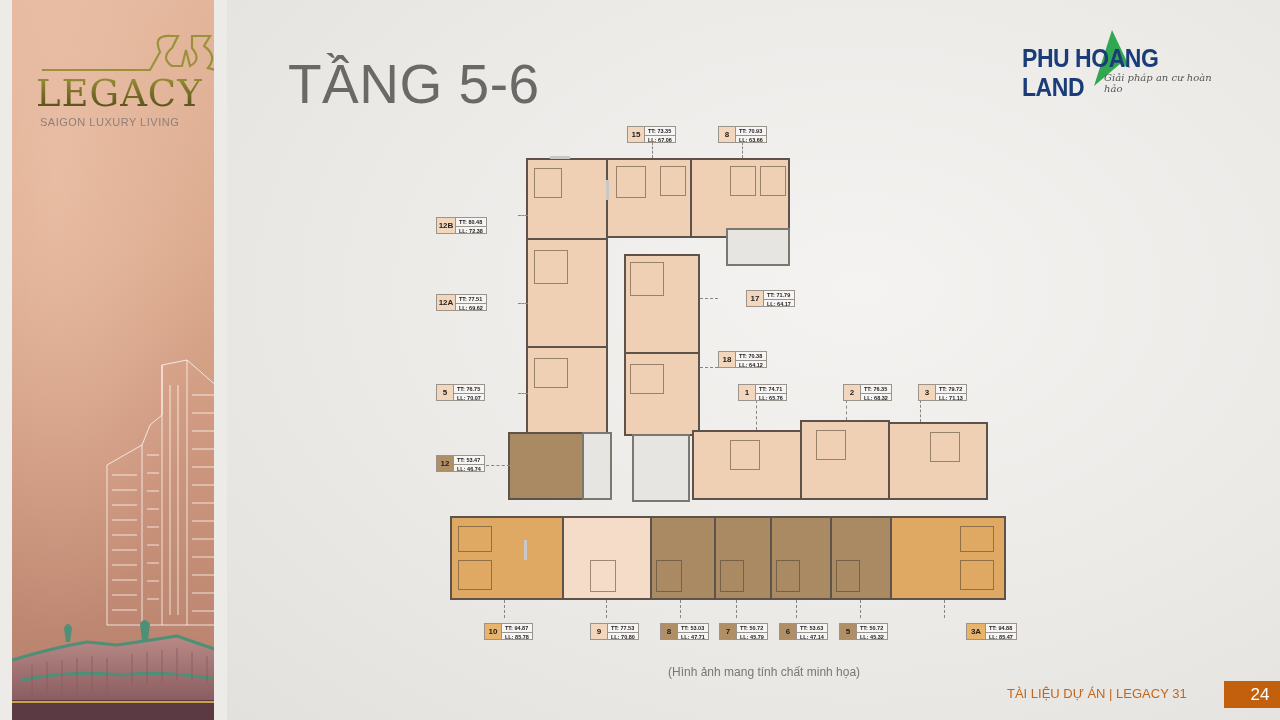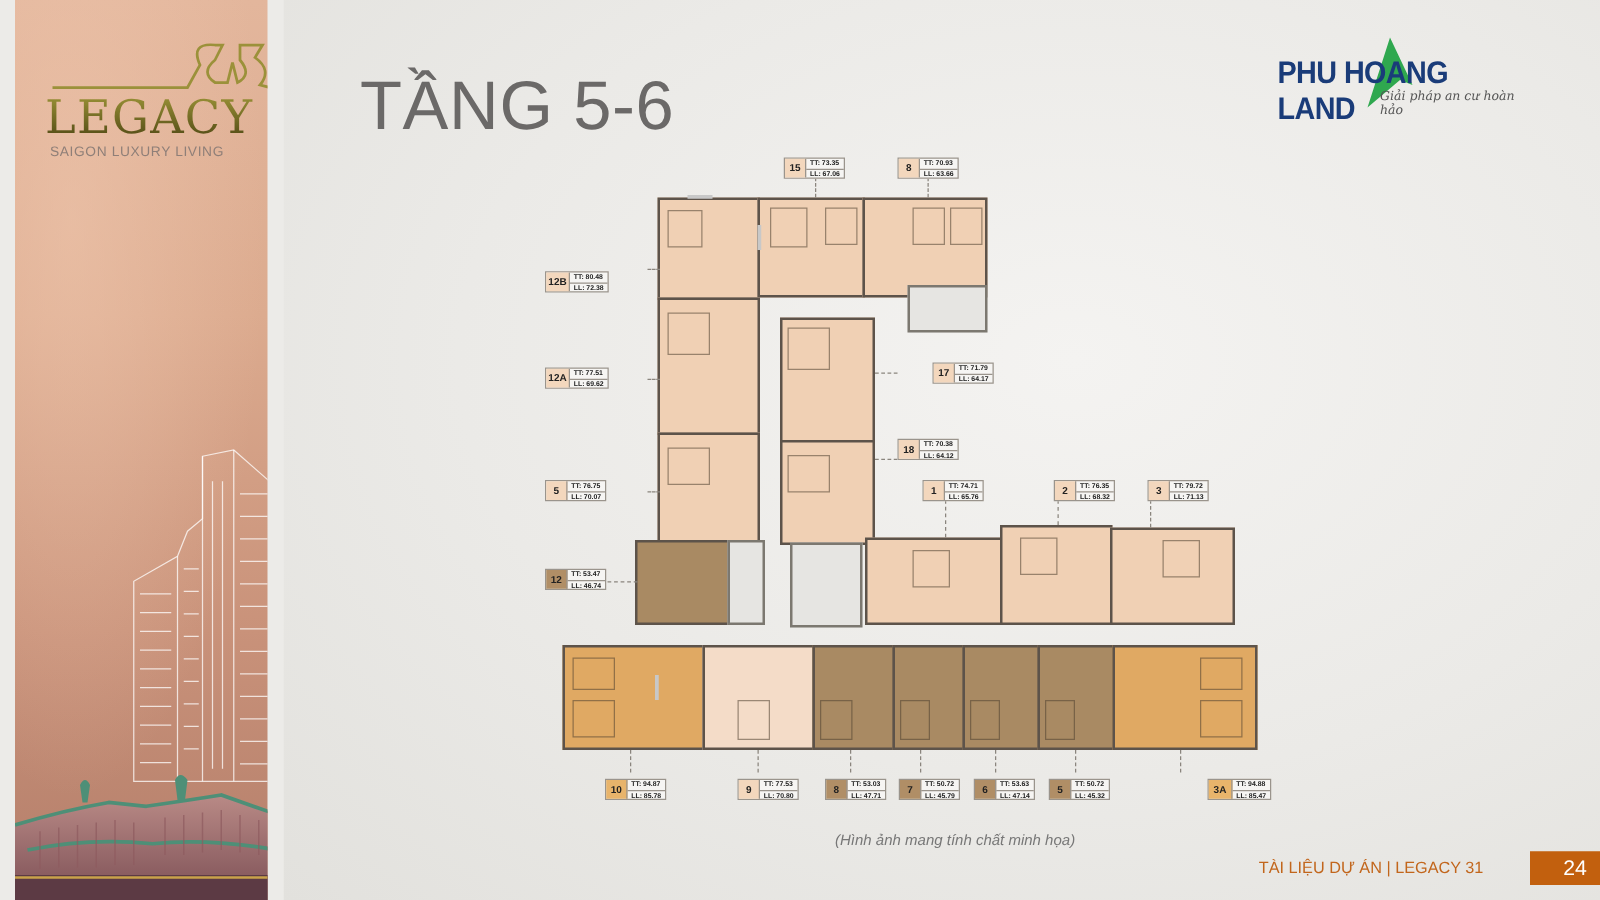--- a/index.html
+++ b/index.html
@@ -39,21 +39,21 @@
   .tag-num.w { width:19px; }
   .tag-vals { display:flex; flex-direction:column; }
   .tag-vals span { font-size:5.5px; font-weight:bold; line-height:8px; padding:0 3px; color:#222; white-space:nowrap; }
   .tag-vals span:first-child { border-bottom:1px solid #9a948c; }
   .n-light { background:#f3d7bd; }
   .n-dark { background:#b08e66; }
   .n-gold { background:#e8b46b; }
   .leader { position:absolute; border-top:1px dashed #8a857e; }
   .vleader { position:absolute; border-left:1px dashed #8a857e; }
 
-  .note { position:absolute; left:668px; top:665px; font-size:12px; font-style:italic; color:#777; }
+  .note { position:absolute; left:668px; top:665px; font-size:12px; color:#777; }
   .footer-text { position:absolute; left:1007px; top:686px; font-size:13px; color:#c2661c; }
   .page-num { position:absolute; left:1224px; top:681px; width:72px; height:27px; background:#c2600e; color:#fff; font-size:17px; display:flex; align-items:center; justify-content:center; }
 </style>
 </head>
 <body>
 
 <div class="page-bg"></div>
 
 <div class="left-panel">
   <div class="haze"></div>

